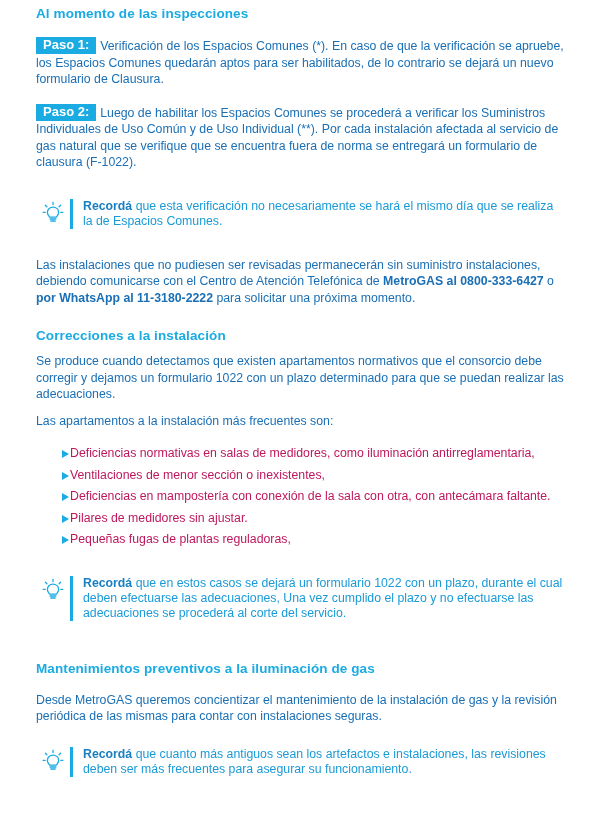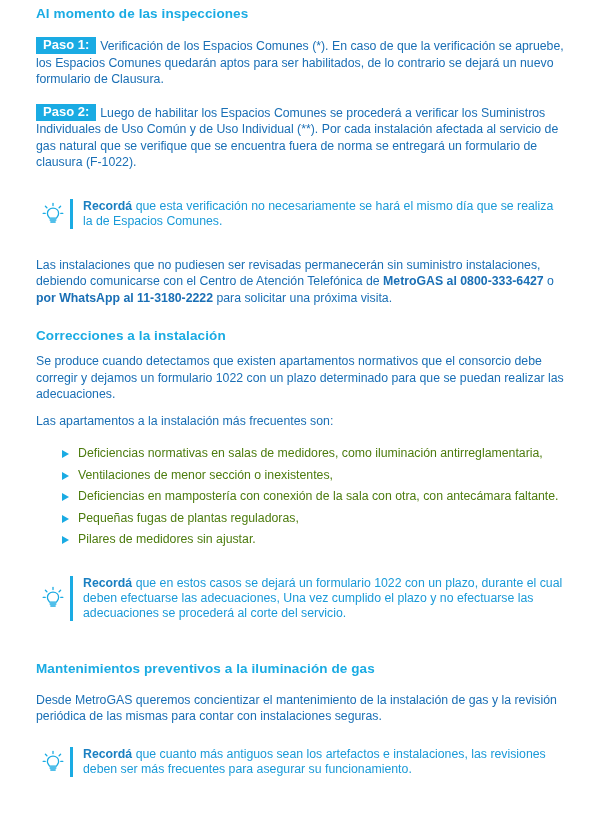--- a/index.html
+++ b/index.html
@@ -50,21 +50,21 @@
     color: #ffffff;
     font-size: 13px;
     font-weight: bold;
     padding: 2px 7px 3px 7px;
     line-height: 12px;
     vertical-align: 1px;
     margin-right: 4px;
   }
   .tip {
     display: flex;
-    align-items: center;
+    align-items: flex-start;
     gap: 0;
   }
   .tip-icon {
     width: 34px;
     flex: 0 0 34px;
     display: flex;
     justify-content: center;
     align-items: flex-start;
     padding-top: 2px;
   }
@@ -85,24 +85,24 @@
     color: #1a7fc1;
     font-weight: bold;
   }
   ul.bullets {
     list-style: none;
     margin: 0;
     padding: 0 0 0 26px;
   }
   ul.bullets li {
     position: relative;
-    color: #4d7c0f;
+    color: #be185d;
     font-size: 12.3px;
     line-height: 16.5px;
-    padding-left: 16px;
+    padding-left: 8px;
     margin-bottom: 5px;
   }
   ul.bullets li:last-child { margin-bottom: 0; }
   ul.bullets li::before {
     content: "";
     position: absolute;
     left: 0;
     top: 5px;
     width: 0;
     height: 0;
@@ -155,43 +155,43 @@
     </div>
     <div class="tip-bar"></div>
     <div class="tip-text">
       <b>Recordá</b><span> que esta verificación no necesariamente se hará el mismo día que se realiza la de Espacios Comunes.</span>
     </div>
   </div>
 
   <div class="gap-xl"></div>
 
   <p class="body-text">
-    <span>Las instalaciones que no pudiesen ser revisadas permanecerán sin suministro instalaciones, debiendo comunicarse con el Centro de Atención Telefónica de </span><b>MetroGAS al 0800-333-6427</b><span> o </span><b>por WhatsApp al 11-3180-2222</b><span> para solicitar una próxima visita.</span>
+    <span>Las instalaciones que no pudiesen ser revisadas permanecerán sin suministro instalaciones, debiendo comunicarse con el Centro de Atención Telefónica de </span><b>MetroGAS al 0800-333-6427</b><span> o </span><b>por WhatsApp al 11-3180-2222</b><span> para solicitar una próxima momento.</span>
   </p>
 
   <div class="gap-l"></div>
 
   <h2 class="section-title">Correcciones a la instalación</h2>
 
   <div class="gap-s"></div>
 
   <p class="body-text">Se produce cuando detectamos que existen apartamentos normativos que el consorcio debe corregir y dejamos un formulario 1022 con un plazo determinado para que se puedan realizar las adecuaciones.</p>
 
   <div class="gap-s"></div>
 
   <p class="body-text">Las apartamentos a la instalación más frecuentes son:</p>
 
   <div class="gap-m"></div>
 
   <ul class="bullets">
     <li>Deficiencias normativas en salas de medidores, como iluminación antirreglamentaria,</li>
     <li>Ventilaciones de menor sección o inexistentes,</li>
     <li>Deficiencias en mampostería con conexión de la sala con otra, con antecámara faltante.</li>
+    <li>Pilares de medidores sin ajustar.</li>
     <li>Pequeñas fugas de plantas reguladoras,</li>
-    <li>Pilares de medidores sin ajustar.</li>
   </ul>
 
   <div class="gap-xl"></div>
 
   <div class="tip">
     <div class="tip-icon">
       <svg width="22" height="26" viewBox="0 0 22 26" aria-hidden="true">
         <g stroke="#1aabe3" stroke-width="1.3" fill="none" stroke-linecap="round">
           <path d="M11 6.2 C7.6 6.2 5.4 8.6 5.4 11.4 C5.4 13.6 6.9 14.9 7.6 16.2 L14.4 16.2 C15.1 14.9 16.6 13.6 16.6 11.4 C16.6 8.6 14.4 6.2 11 6.2 Z"></path>
           <path d="M8.1 18.0 L13.9 18.0"></path>

